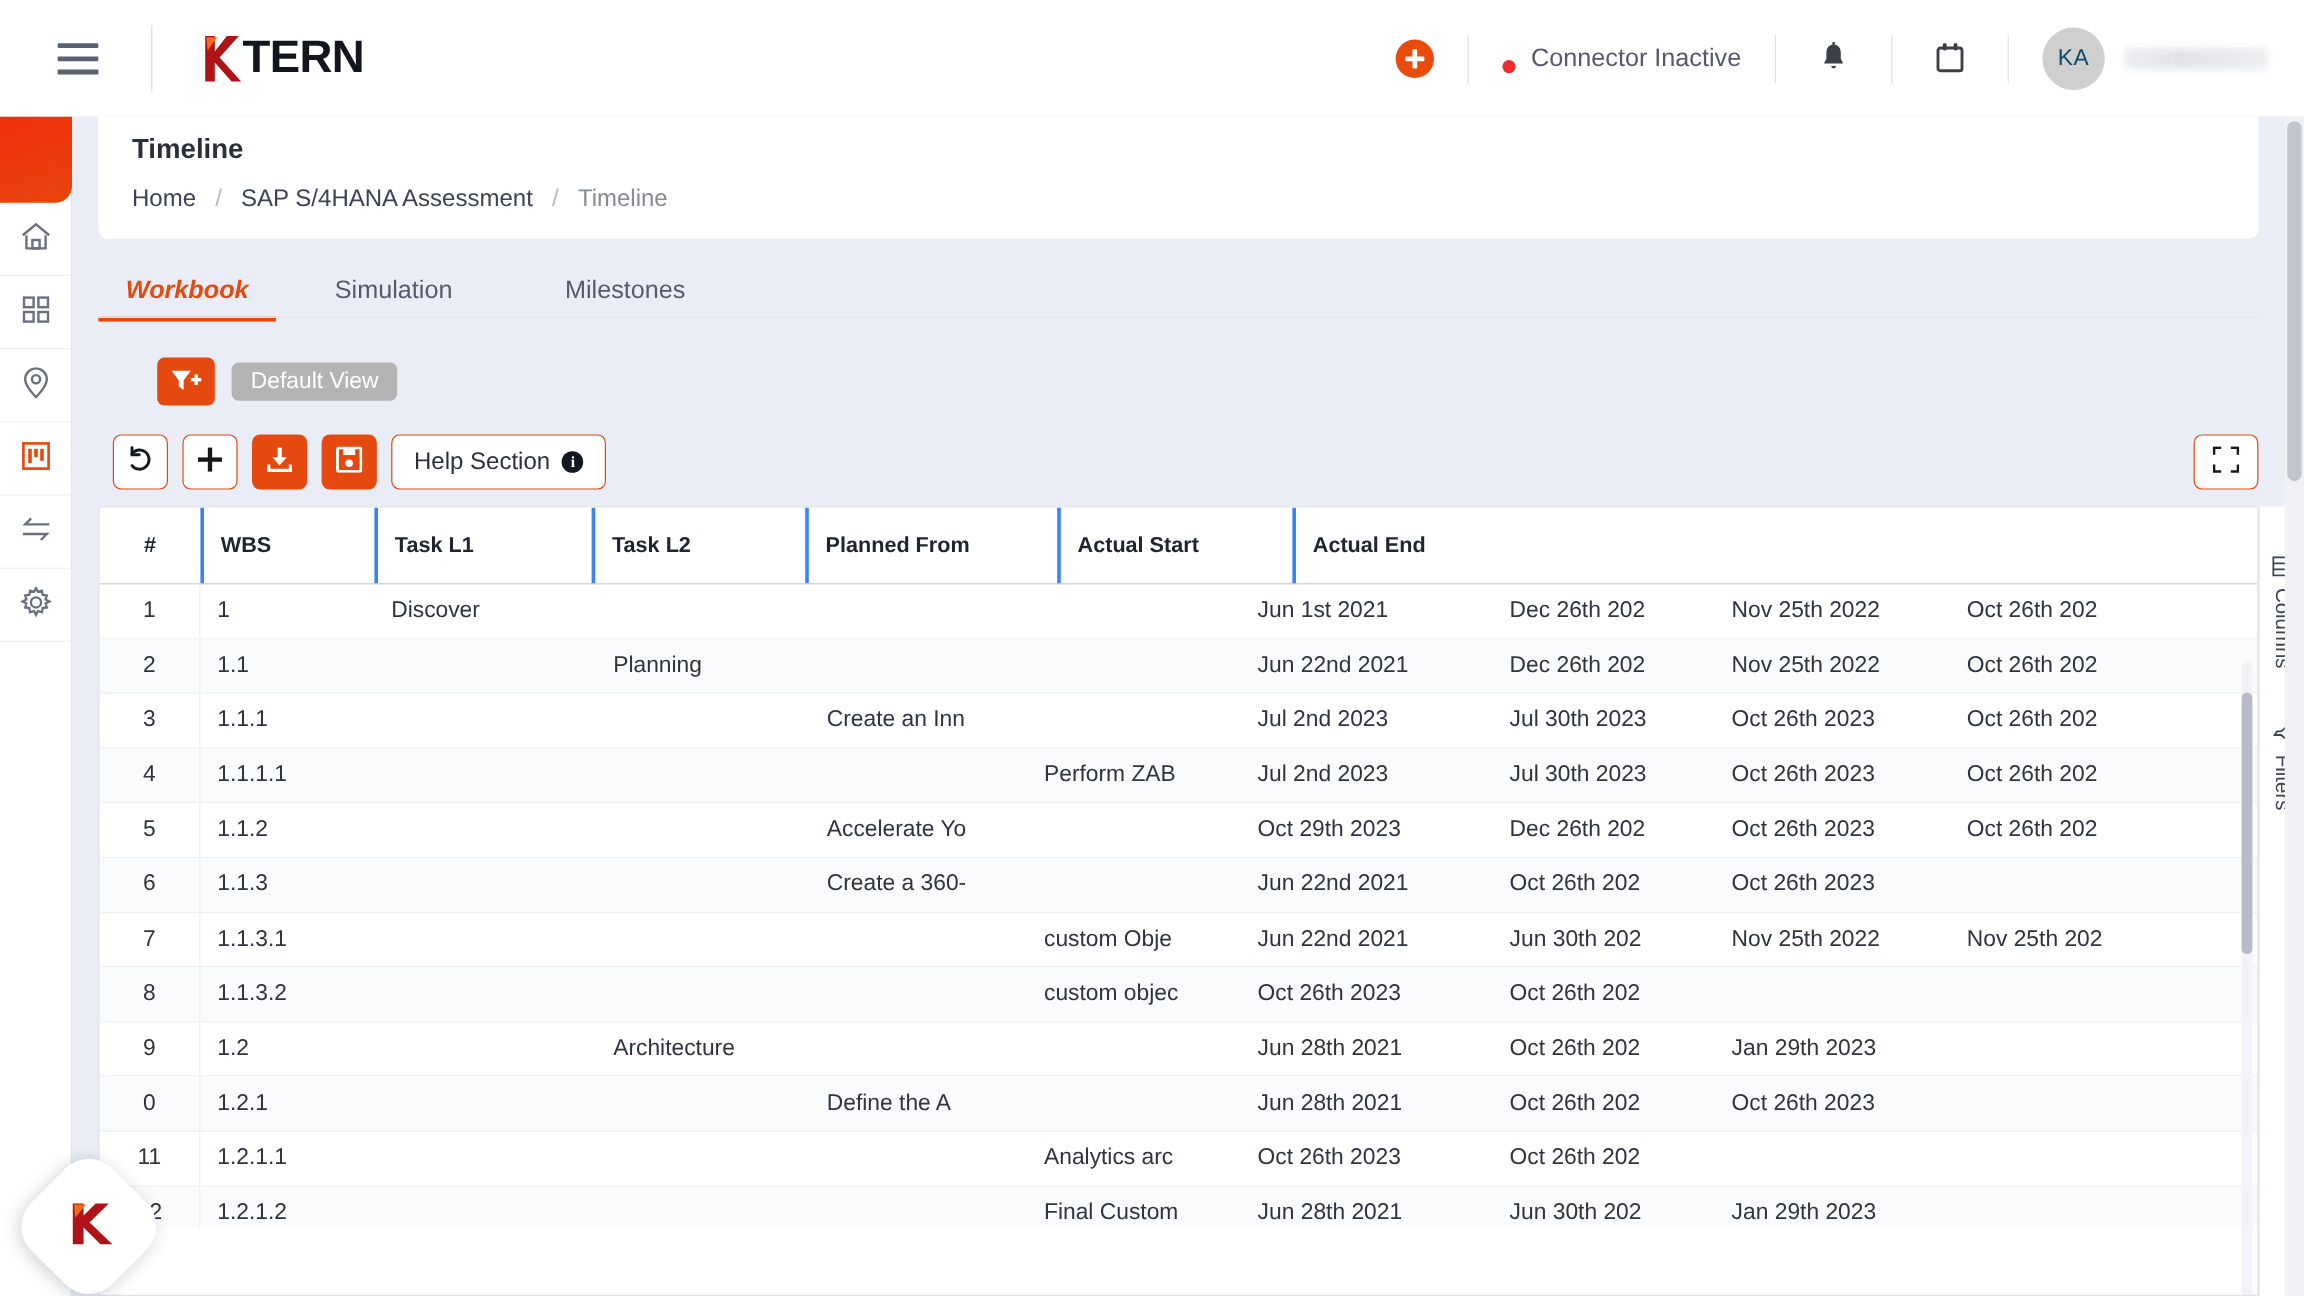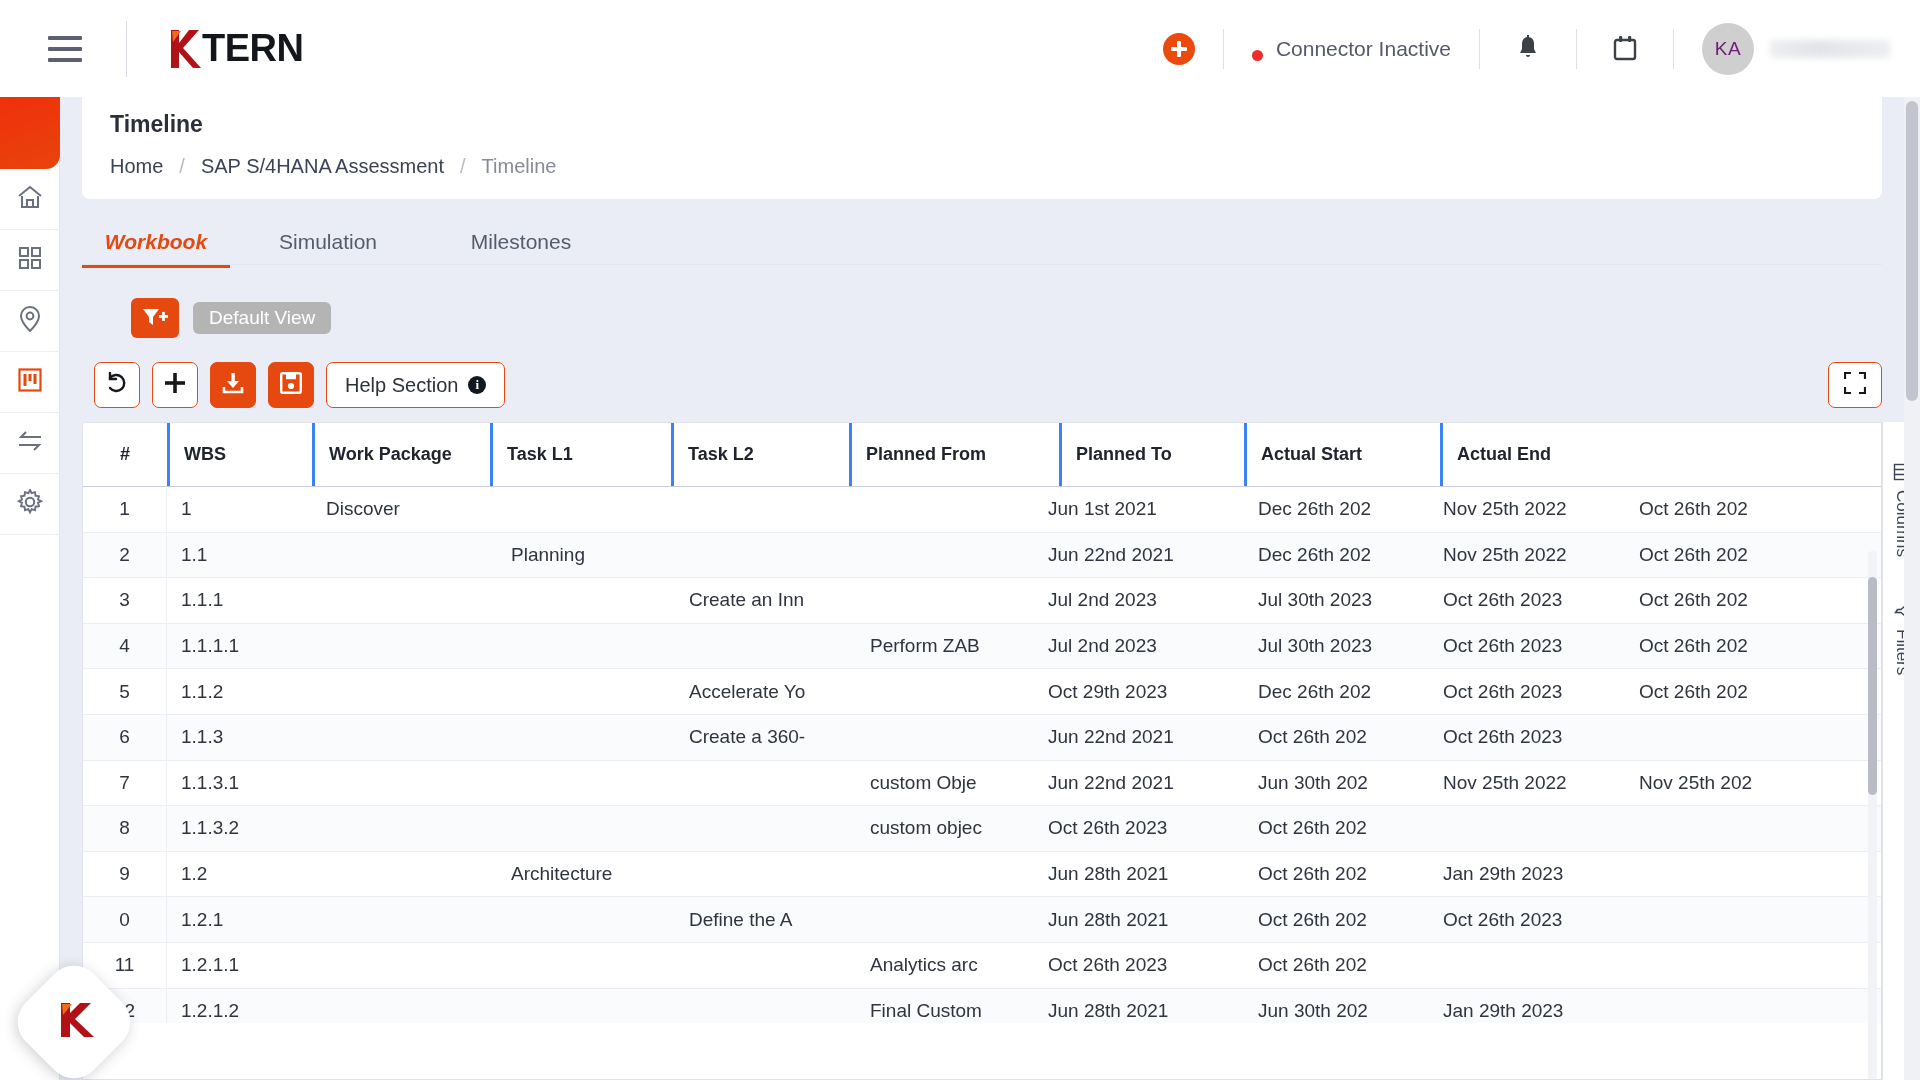--- a/index.html
+++ b/index.html
@@ -50,21 +50,21 @@
   }
   .plus-circle::before { width: 16px; height: 4px; }
   .plus-circle::after { width: 4px; height: 16px; }
   .vdiv { width: 1px; height: 40px; background: #dcdfe6; margin: 0 28px; }
   .connector { display: flex; align-items: flex-end; font-size: 21px; color: #55596a; cursor: pointer; }
   .conn-dot { width: 11px; height: 11px; border-radius: 50%; background: #f02b2b; margin-right: 13px; }
   .icon-btn { width: 40px; height: 40px; display: flex; align-items: center; justify-content: center; cursor: pointer; }
   .avatar {
     width: 52px; height: 52px; border-radius: 50%; background: #cfcfcf;
     display: flex; align-items: center; justify-content: center;
-    color: #701a75; font-size: 19px; letter-spacing: .5px;
+    color: #0c4a6e; font-size: 19px; letter-spacing: .5px;
   }
   .uname {
     width: 120px; height: 18px; margin-left: 16px; border-radius: 3px;
     background: linear-gradient(90deg,#eceef1 0%, #e2e4e8 40%, #eceef1 100%);
     filter: blur(3px);
   }
 
   
   .rail {
     position: absolute; top: 97px; left: 0; width: 60px; height: 983px;
@@ -432,27 +432,23 @@
     </svg>
   </span>
 </div>
 
 <div class="grid-wrap">
 
 
   <div class="thead">
     <div class="th c-idx">#</div>
     <div class="th c-wbs">WBS</div>
-    <div class="th c-wp">
-      <span class="wrap2">Work Package</span>
-    </div>
     <div class="th c-t1">Task L1</div>
     <div class="th c-t2">Task L2</div>
     <div class="th c-pf">Planned From</div>
-    <div class="th c-pt">Planned To</div>
     <div class="th c-as">Actual Start</div>
     <div class="th c-ae">Actual End</div>
   </div>
 
   <div class="tbody" id="grid-body">
       <div class="tr">
         <div class="td c-idx">1</div>
         <div class="td c-wbs">1</div>
         <div class="td c-phase">Discover</div>
         <div class="td c-wp"></div>

